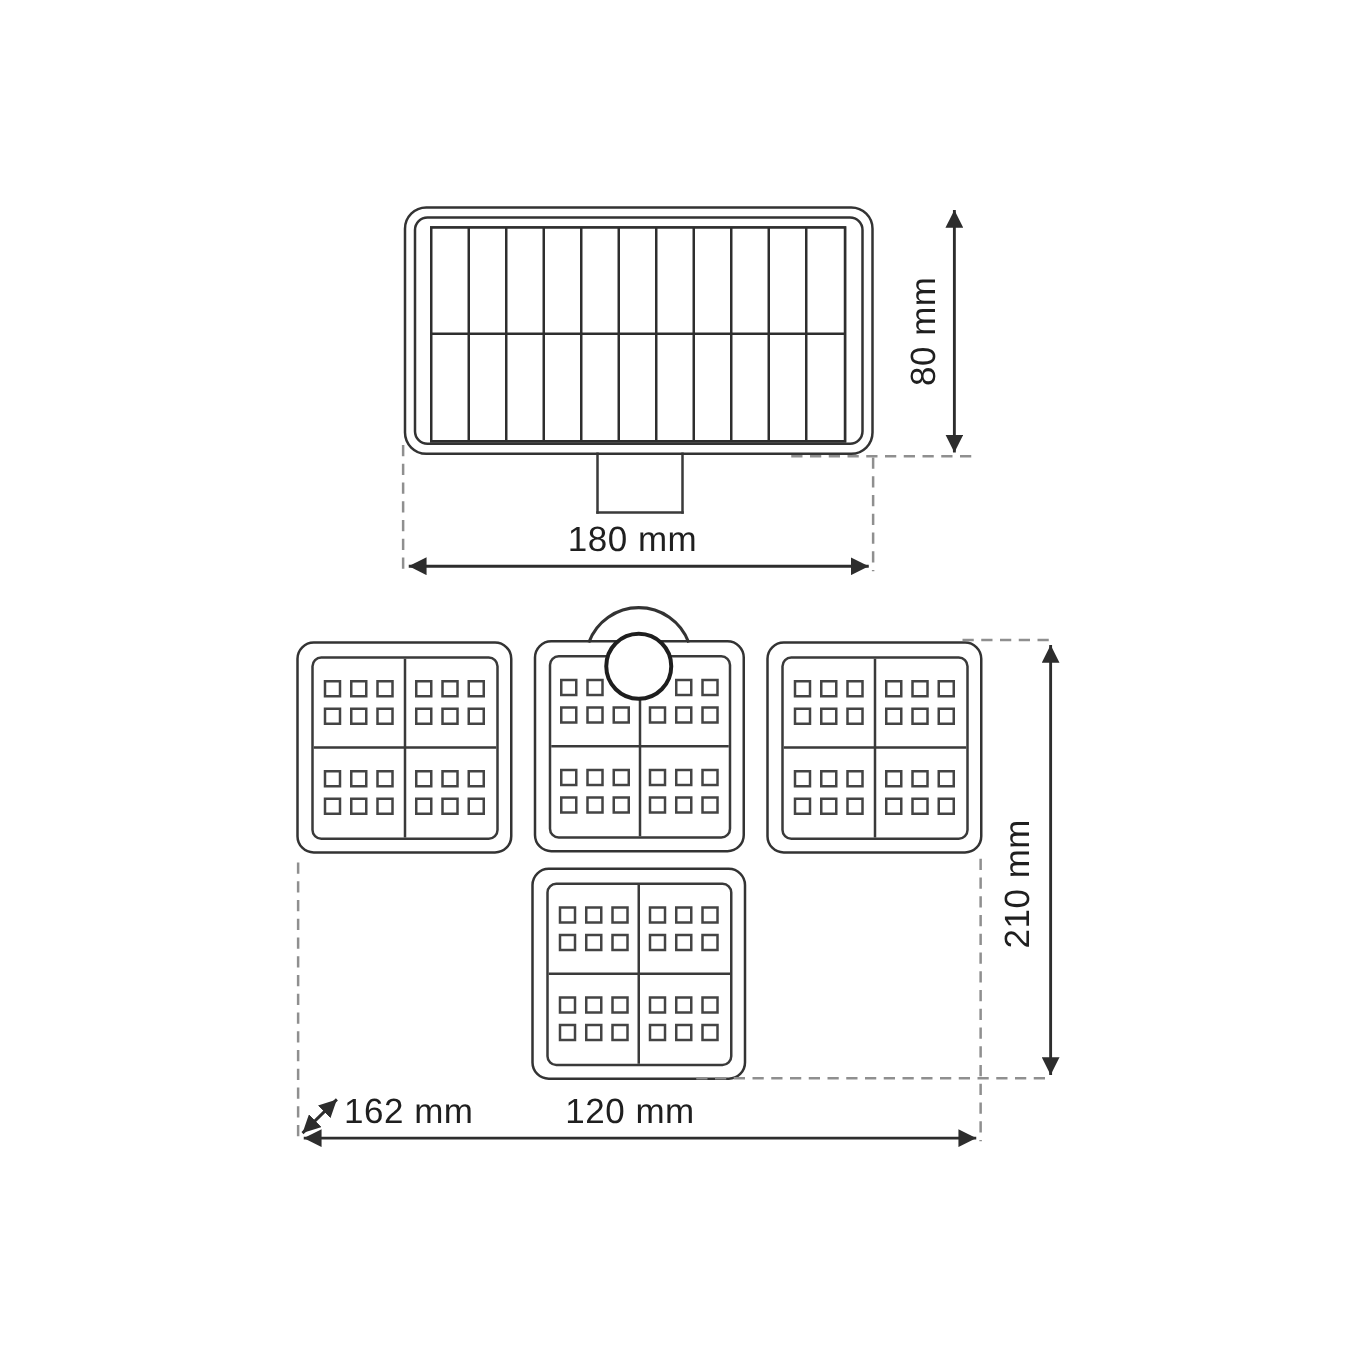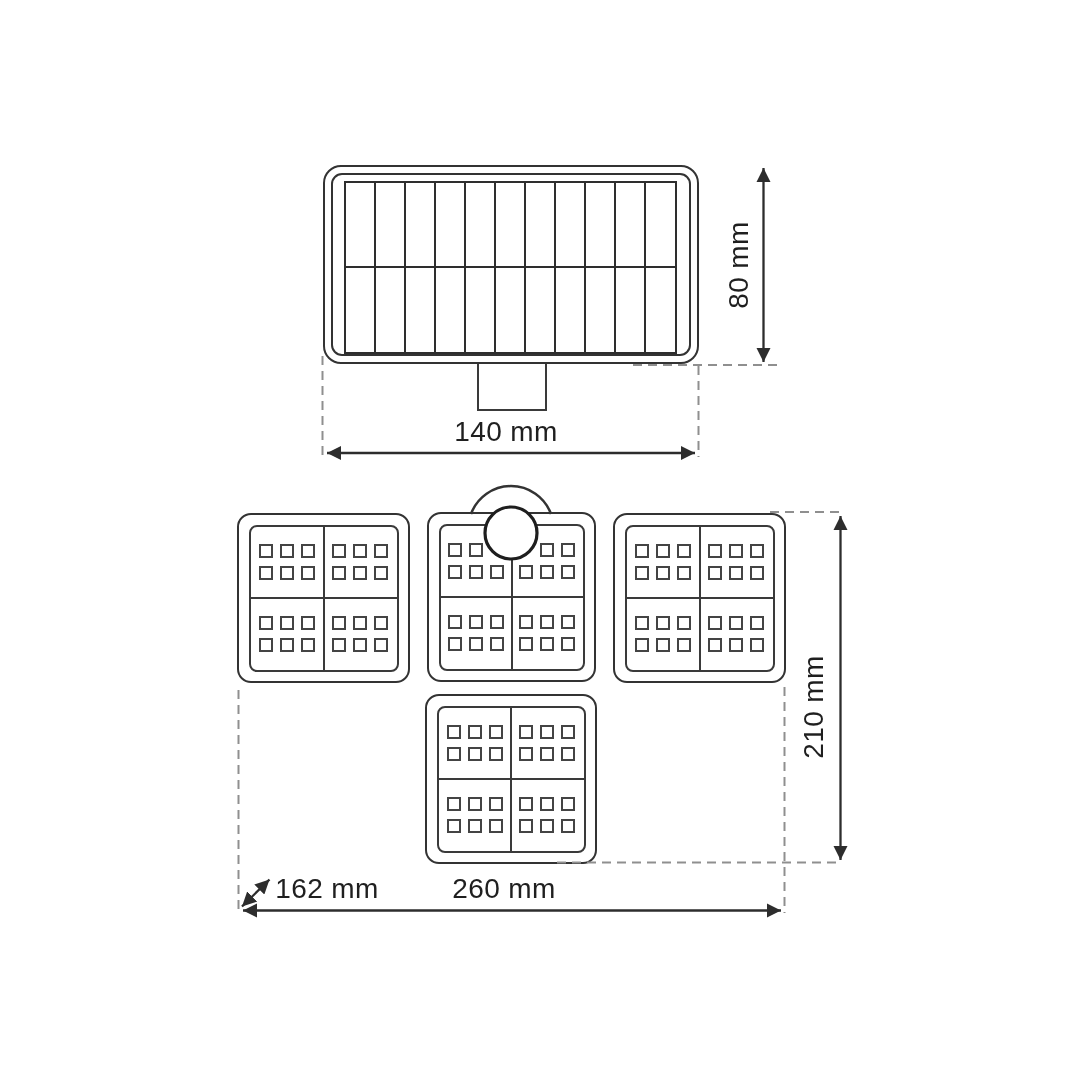--- a/index.html
+++ b/index.html
@@ -278,18 +278,18 @@
 
     <g stroke="#2d2d2d" stroke-width="2.3" fill="none">
       <line x1="327" y1="453" x2="695" y2="453" marker-start="url(#ah)" marker-end="url(#ah)"></line>
       <line x1="763.5" y1="168" x2="763.5" y2="362" marker-start="url(#ah)" marker-end="url(#ah)"></line>
       <line x1="840.5" y1="516" x2="840.5" y2="860" marker-start="url(#ah)" marker-end="url(#ah)"></line>
       <line x1="243" y1="910.5" x2="781" y2="910.5" marker-start="url(#ah)" marker-end="url(#ah)"></line>
       <line x1="242" y1="906.5" x2="269.5" y2="879.5" marker-start="url(#ah)" marker-end="url(#ah)"></line>
     </g>
   </svg>
 
-  <div class="dim-label" style="left:506px;top:432px">140 mm</div>
+  <div class="dim-label" style="left:506px;top:432px">180 mm</div>
   <div class="dim-label vert" style="left:739px;top:265px">80 mm</div>
   <div class="dim-label vert" style="left:814px;top:707px">210 mm</div>
-  <div class="dim-label" style="left:504px;top:889px">260 mm</div>
+  <div class="dim-label" style="left:504px;top:889px">120 mm</div>
   <div class="dim-label" style="left:327px;top:889px">162 mm</div>
 </div>
 
 </body></html>

